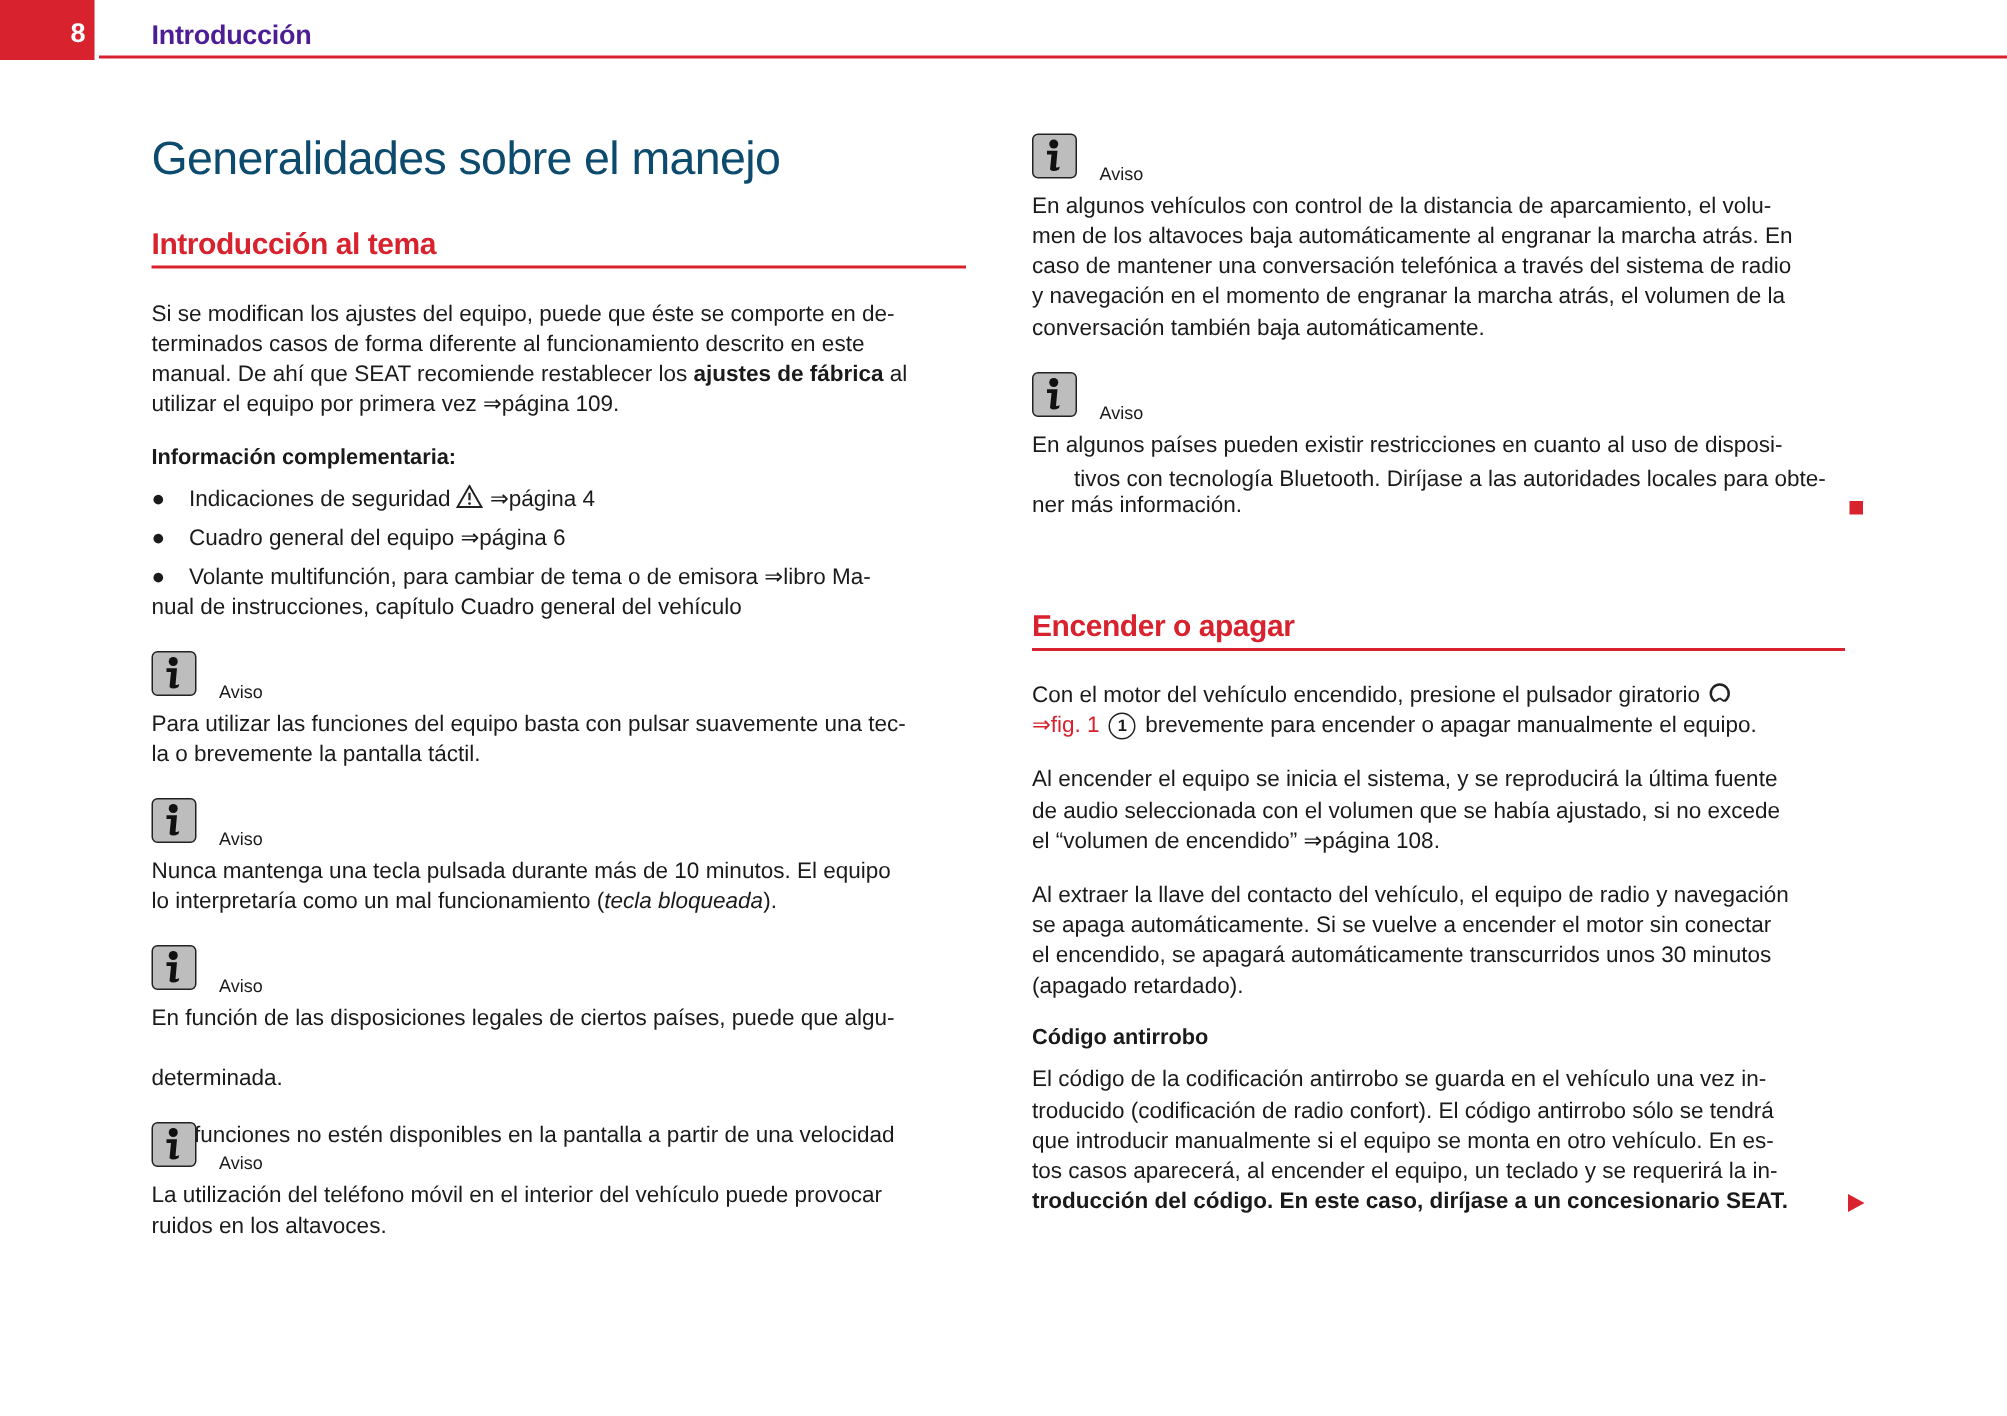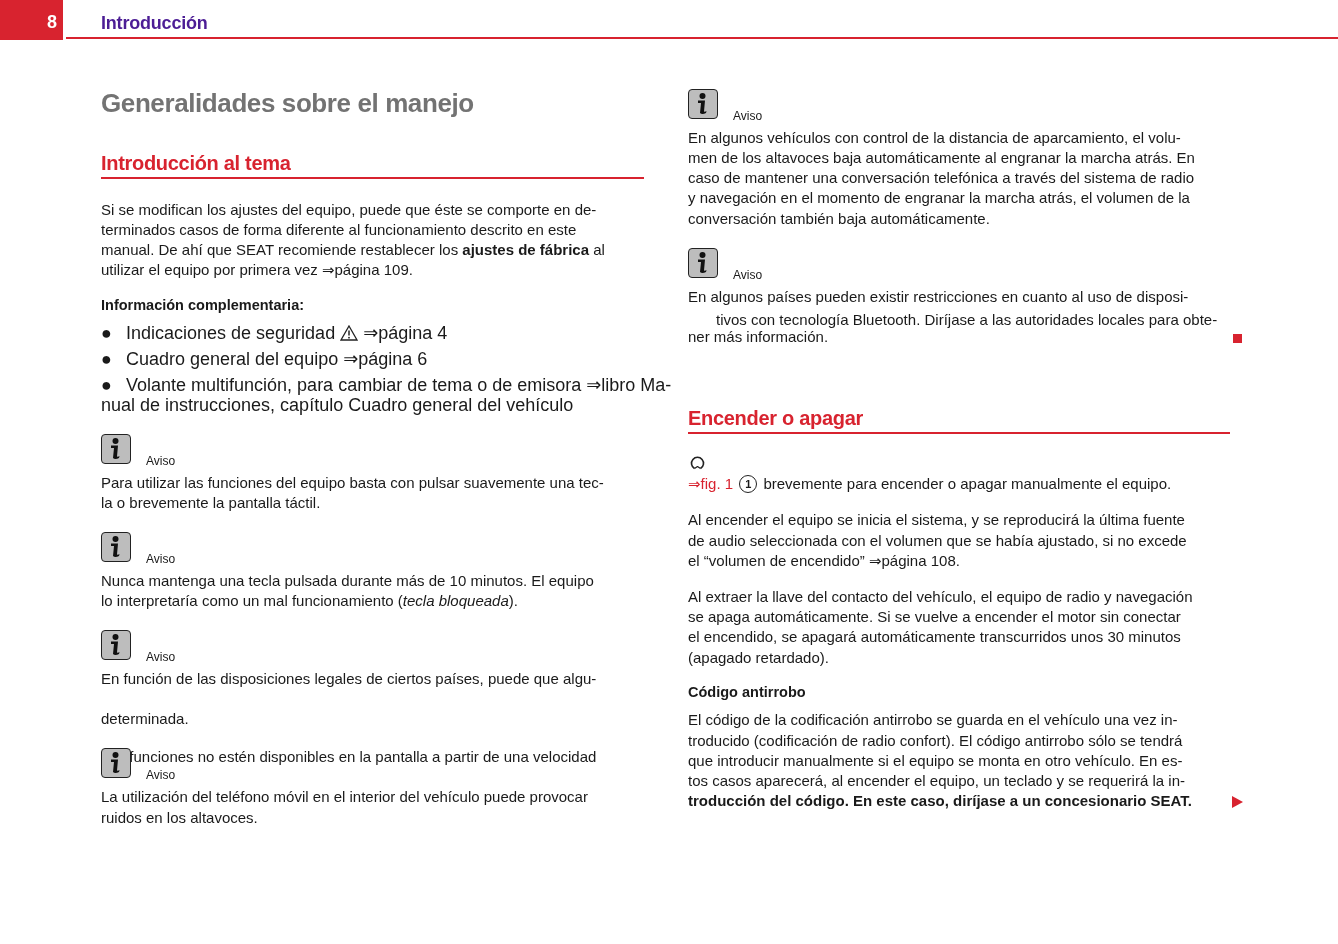--- a/index.html
+++ b/index.html
@@ -8,30 +8,30 @@
   .page-header { position: absolute; left: 0; top: 0; width: 1338px; height: 40px; }
   .page-num-box { position: absolute; left: 0; top: 0; width: 63px; height: 40px; background: #d8232f; }
   .page-num { position: absolute; right: 6px; top: 12px; color: #fff; font-weight: bold; font-size: 18px; }
   .header-title { position: absolute; left: 101px; top: 13px; font-weight: bold; font-size: 18px; color: #4c1d95; letter-spacing: -0.2px; }
   .header-rule { position: absolute; left: 66px; top: 37px; width: 1272px; height: 2px; background: #d8232f; }
 
   .col { position: absolute; top: 0; }
   .col-left { left: 101px; width: 543px; }
   .col-right { left: 688px; width: 542px; }
 
-  .h1 { position: absolute; left: 0; color: #737373; font-weight: bold; font-size: 26px; letter-spacing: -0.4px; white-space: nowrap; }
+  .h1 { position: absolute; left: 0; color: #0c4a6e; font-weight: normal; font-size: 31px; letter-spacing: -0.4px; white-space: nowrap; }
   .h2 { position: absolute; left: 0; color: #d8232f; font-weight: bold; font-size: 20px; letter-spacing: -0.3px; white-space: nowrap; }
   .h2-rule { position: absolute; left: 0; height: 2px; background: #d8232f; }
 
   .para { position: absolute; left: 0; font-size: 15px; line-height: 20.4px; white-space: nowrap; }
   .para b { font-weight: bold; }
   .para i { font-style: italic; }
   .subhead { position: absolute; left: 0; font-size: 14.5px; font-weight: bold; white-space: nowrap; }
 
-  .bullet { position: absolute; left: 0; font-size: 18px; line-height: 20.4px; white-space: nowrap; }
+  .bullet { position: absolute; left: 0; font-size: 15px; line-height: 20.4px; white-space: nowrap; }
   .bullet .dot { display: inline-block; width: 25px; }
 
   .notice-head { position: absolute; left: 0; height: 32px; }
   .info-icon { position: absolute; left: 0; top: 0; width: 30px; height: 30px; border: 1.5px solid #222; border-radius: 4px;
                background: #bdbdbd; box-sizing: border-box; }
   .info-icon svg { position: absolute; left: 0; top: 0; }
   .notice-label { position: absolute; left: 45px; top: 20px; font-weight: normal; font-size: 12px; white-space: nowrap; }
 
   .warn-tri { display: inline-block; vertical-align: -2px; }
   .end-square { position: absolute; width: 9px; height: 9px; background: #d8232f; }
@@ -159,21 +159,21 @@
     <span class="notice-label">Aviso</span>
   </div>
   <div class="para" style="top:287px;">En algunos países pueden existir restricciones en cuanto al uso de disposi-</div>
   <div class="para" style="top:310px;margin-left:28px;">tivos con tecnología Bluetooth. Diríjase a las autoridades locales para obte-</div>
   <div class="para" style="top:327px;">ner más información.</div>
   <div class="end-square" style="left:545px; top:334px;"></div>
 
   <div class="h2" style="top:407px;">Encender o apagar</div>
   <div class="h2-rule" style="top:432px; width:542px;"></div>
 
-  <div class="para" style="top:454px;"> <svg class="rotary-icon" width="15" height="15" viewBox="0 0 15 15">
+  <div class="para" style="top:454px;"><span>Con el motor del vehículo encendido, presione el pulsador giratorio</span> <svg class="rotary-icon" width="15" height="15" viewBox="0 0 15 15">
         <path d="M4.5 12.5 A6 6 0 1 1 10.5 12.5" fill="none" stroke="#222" stroke-width="1.6"></path>
         <path d="M4.5 12.5 L7.5 10.5 M10.5 12.5 L7.5 10.5" stroke="#222" stroke-width="1.3" fill="none"></path>
       </svg></div>
   <div class="para" style="top:474px;"><span class="link">⇒fig. 1</span> <span class="circ-num">1</span><span> brevemente para encender o apagar manualmente el equipo.</span></div>
 
   <div class="para" style="top:510px;">Al encender el equipo se inicia el sistema, y se reproducirá la última fuente</div>
   <div class="para" style="top:531px;">de audio seleccionada con el volumen que se había ajustado, si no excede</div>
   <div class="para" style="top:551px;">el “volumen de encendido” ⇒página 108.</div>
 
   <div class="para" style="top:587px;">Al extraer la llave del contacto del vehículo, el equipo de radio y navegación</div>

